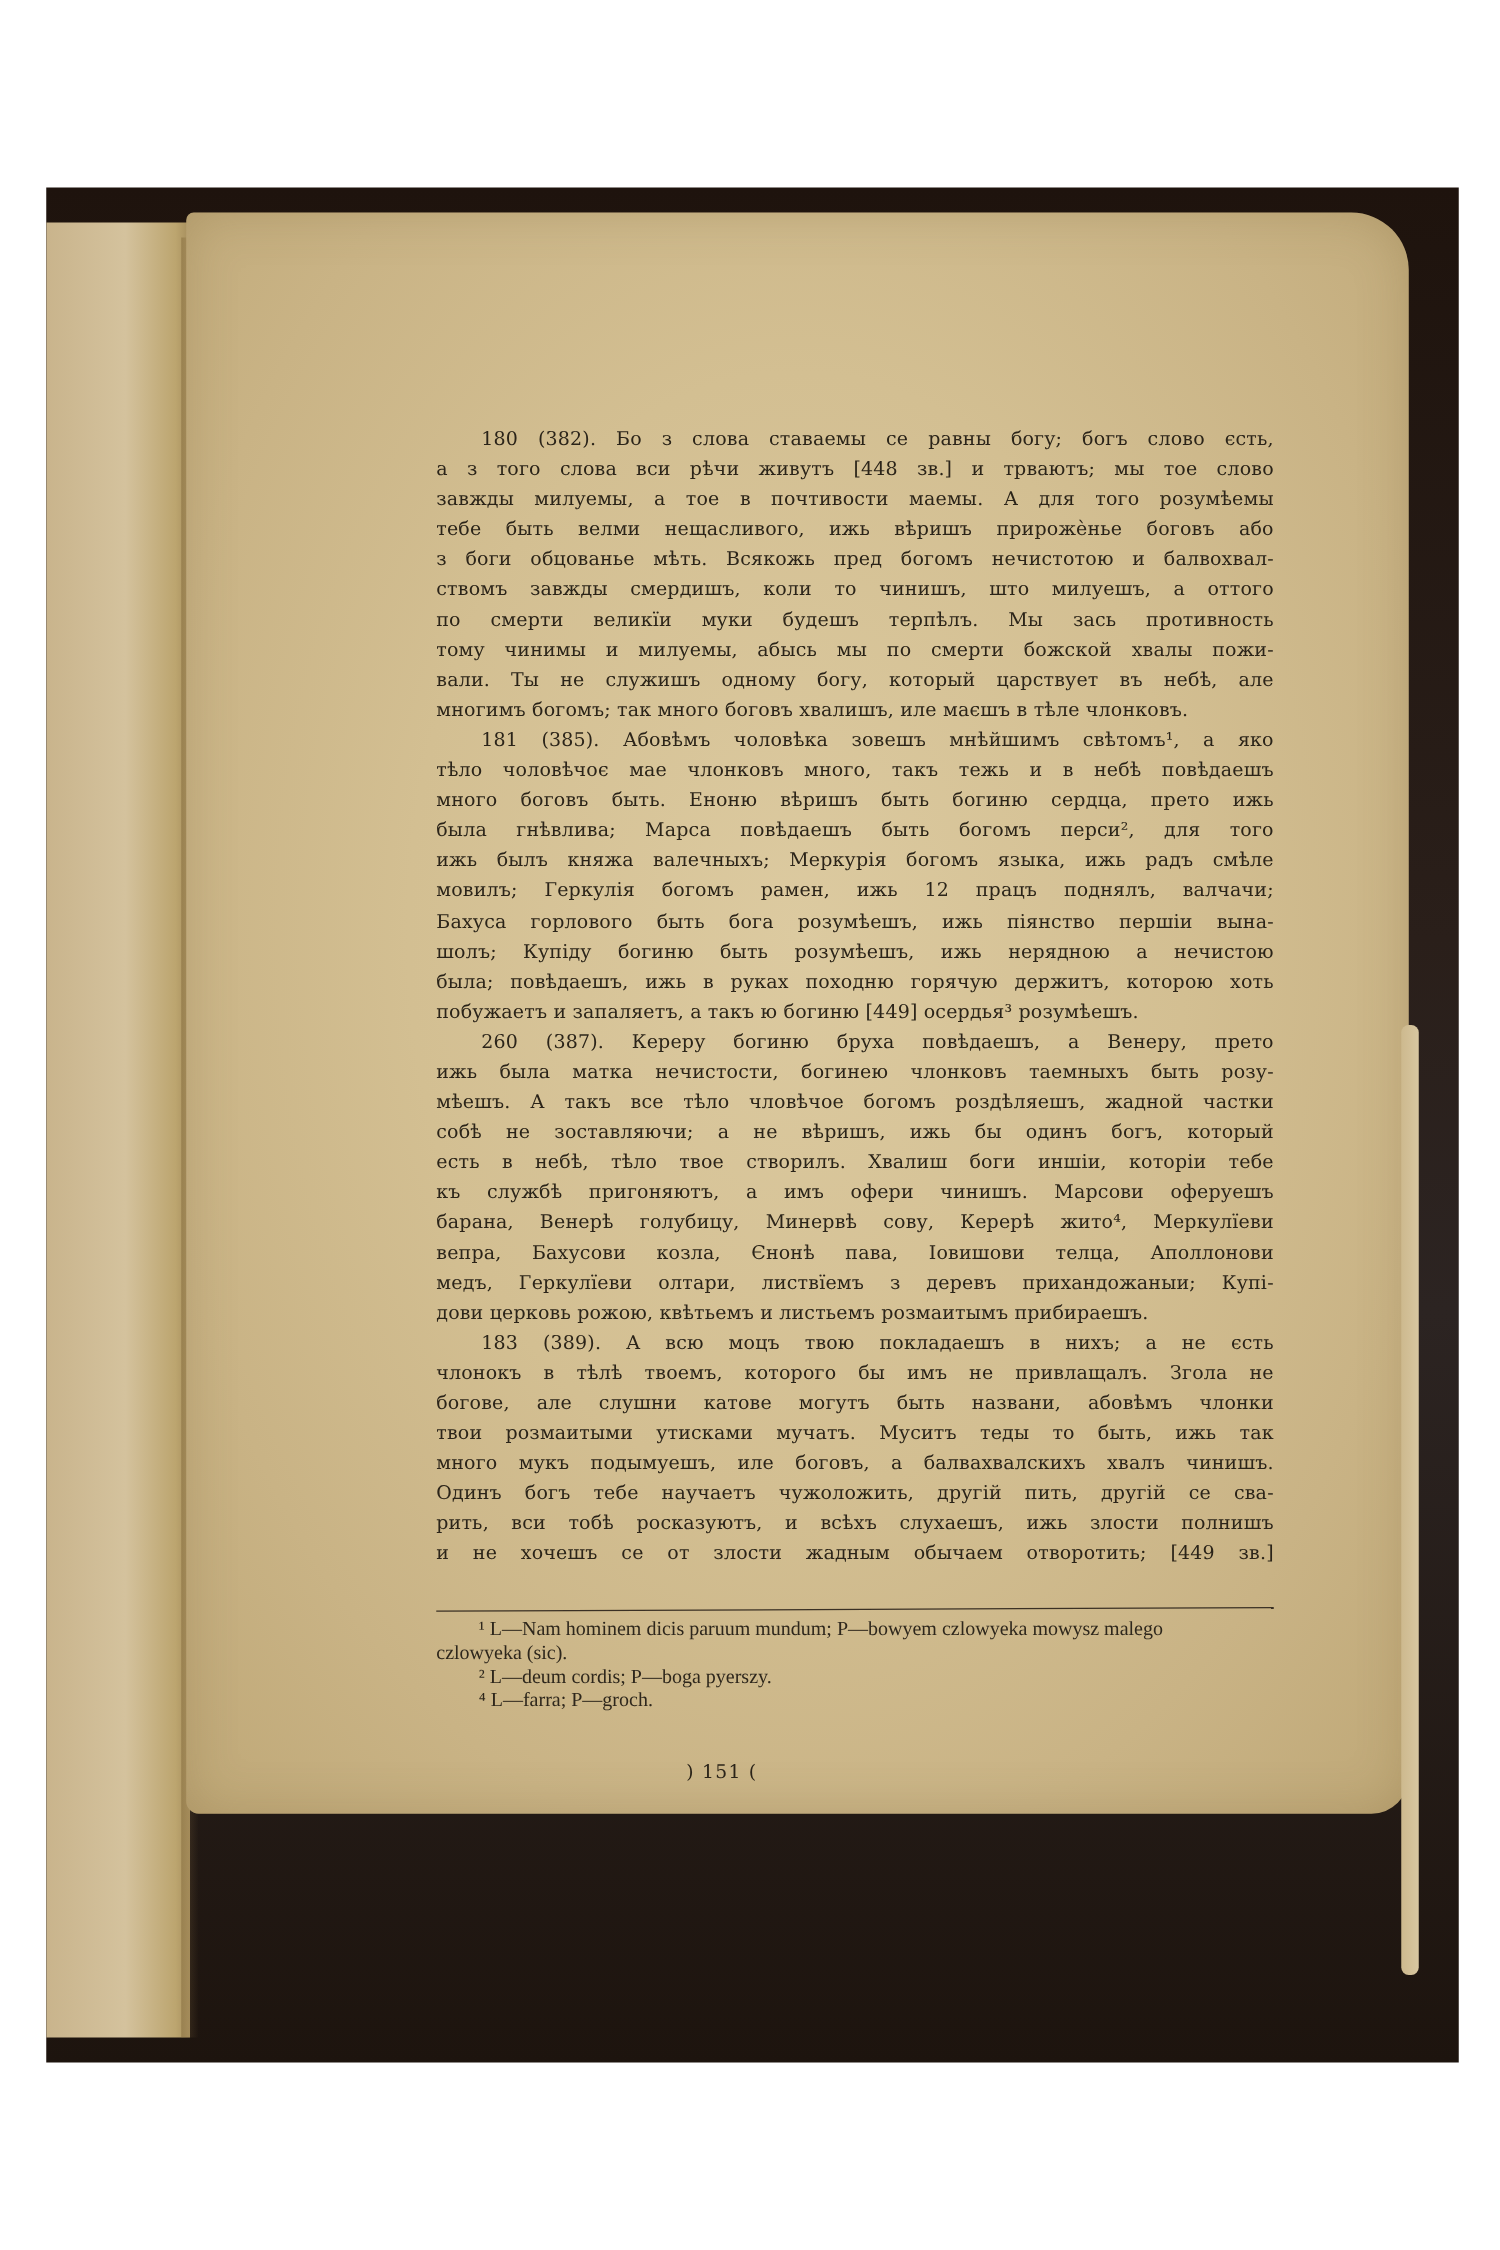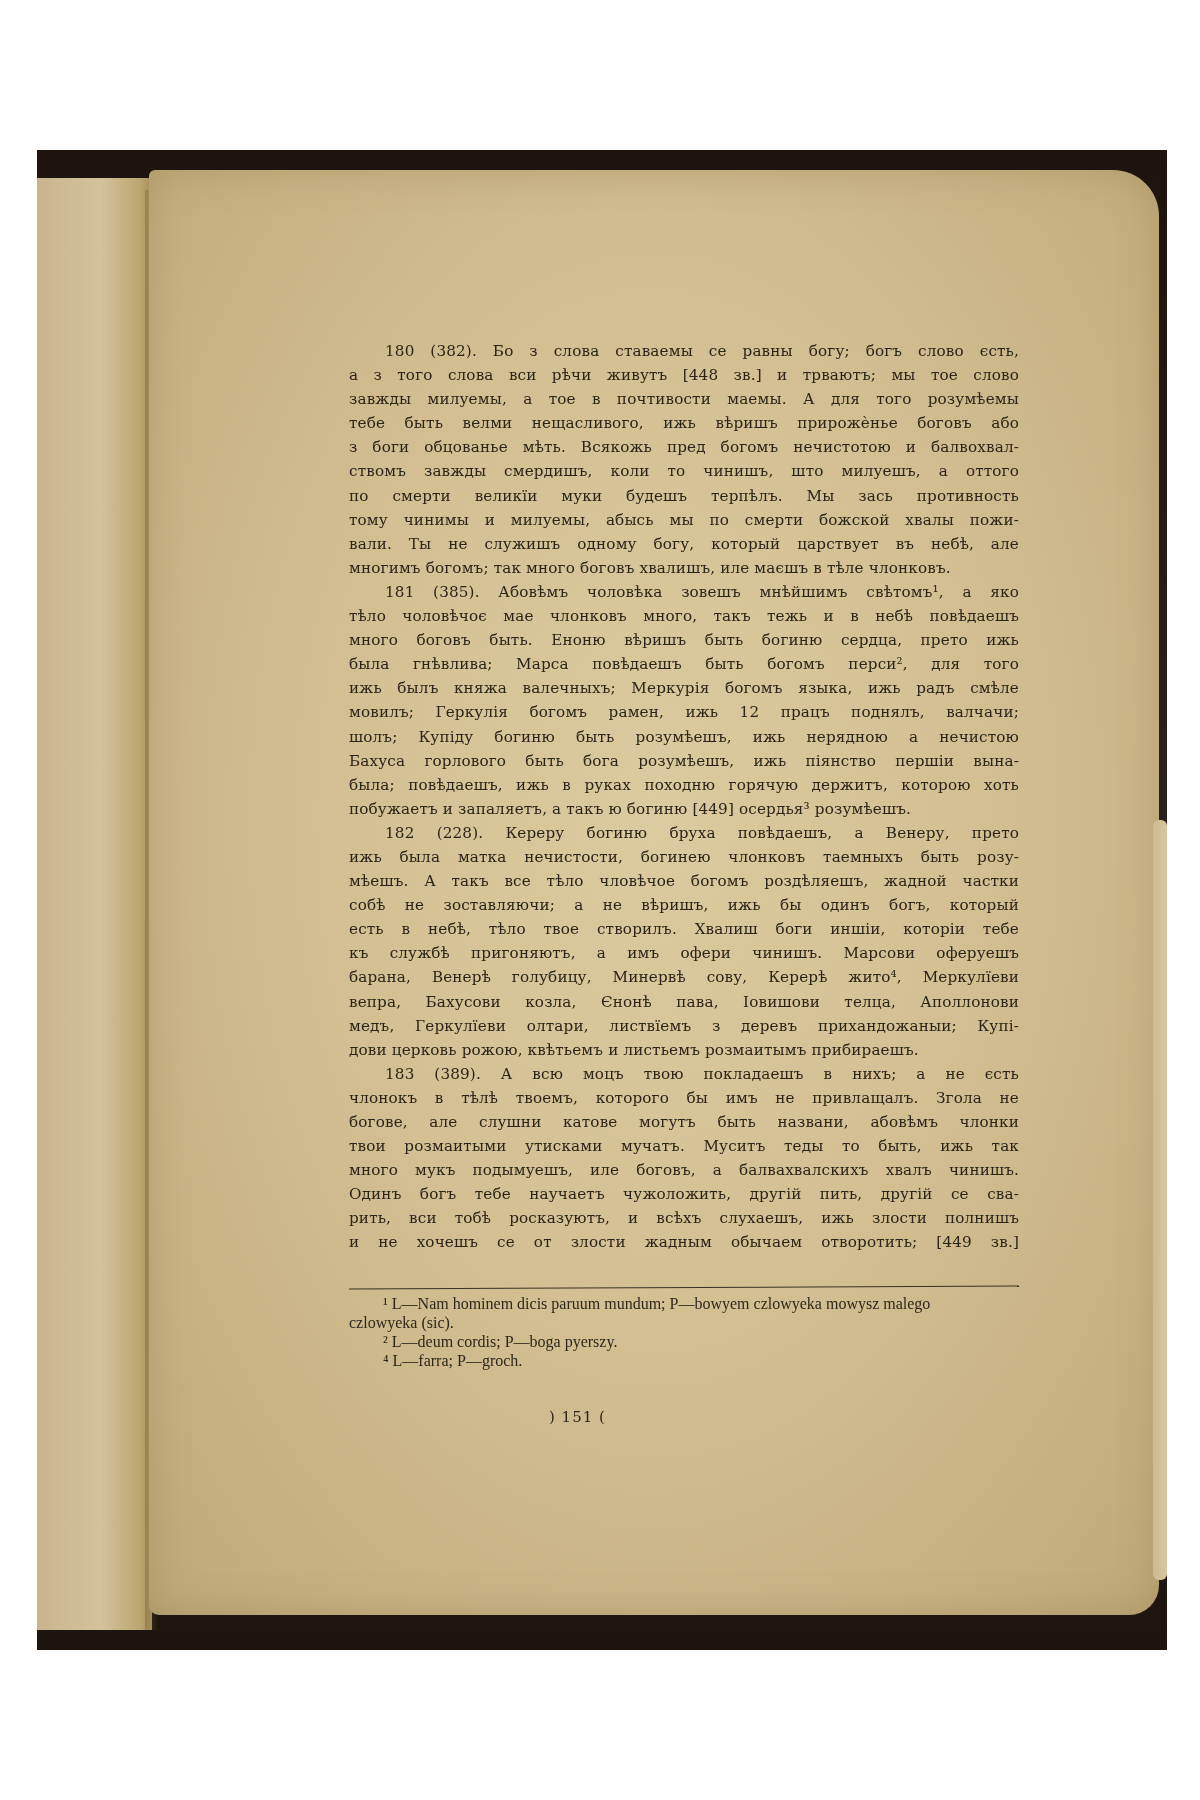--- a/index.html
+++ b/index.html
@@ -12,25 +12,24 @@
   .left-page {
     position: absolute; left: 0px; top: 28px; width: 115px; height: 1452px;
     background: linear-gradient(90deg, #c9b48c 0%, #d4c29d 55%, #bca56f 90%, #a58d5c 100%);
     border-radius: 0 0 0 0;
   }
   .gutter {
     position: absolute; left: 108px; top: 40px; width: 14px; height: 1440px;
     background: linear-gradient(90deg, rgba(120,95,50,0.45), rgba(160,130,80,0.15), rgba(0,0,0,0));
   }
   .page {
-    position: absolute; left: 112px; top: 20px; width: 978px; height: 1445px;
+    position: absolute; left: 112px; top: 20px; width: 978px; height: 1281px;
     background: radial-gradient(ellipse at 50% 45%, #dccaa0 0%, #d3bf92 45%, #c9b385 75%, #bfa877 100%);
     border-radius: 6px 46px 30px 10px;
     box-shadow: inset 0 0 40px rgba(120,95,50,0.25);
-    padding-left: 32px;
   }
   .page-edge {
     position: absolute; right: -8px; top: 650px; width: 14px; height: 760px;
     background: linear-gradient(90deg, #cdb98e, #d8c7a1);
     border-radius: 6px;
   }
   .text-block {
     position: absolute; left: 200px; top: 169px; width: 670px;
     font-family: "DejaVu Serif", "Liberation Serif", serif;
     font-size: 15.2px; line-height: 24.1px; color: #2b2419;
@@ -74,25 +73,25 @@
       <span class="line">по смерти великїи муки будешъ терпѣлъ. Мы зась противность</span>
       <span class="line">тому чинимы и милуемы, абысь мы по смерти божской хвалы пожи-</span>
       <span class="line">вали. Ты не служишъ одному богу, который царствует въ небѣ, але</span>
       <span class="line last">многимъ богомъ; так много боговъ хвалишъ, иле маєшъ в тѣле члонковъ.</span>
       <span class="line indent">181 (385). Абовѣмъ чоловѣка зовешъ мнѣйшимъ свѣтомъ¹, а яко</span>
       <span class="line">тѣло чоловѣчоє мае члонковъ много, такъ тежь и в небѣ повѣдаешъ</span>
       <span class="line">много боговъ быть. Еноню вѣришъ быть богиню сердца, прето ижь</span>
       <span class="line">была гнѣвлива; Марса повѣдаешъ быть богомъ перси², для того</span>
       <span class="line">ижь былъ княжа валечныхъ; Меркурія богомъ языка, ижь радъ смѣле</span>
       <span class="line">мовилъ; Геркулія богомъ рамен, ижь 12 працъ поднялъ, валчачи;</span>
+      <span class="line">Бахуса горлового быть бога розумѣешъ, ижь піянство першіи вына-</span>
       <span class="line">шолъ; Купіду богиню быть розумѣешъ, ижь нерядною а нечистою</span>
-      <span class="line">Бахуса горлового быть бога розумѣешъ, ижь піянство першіи вына-</span>
       <span class="line">была; повѣдаешъ, ижь в руках походню горячую держитъ, которою хоть</span>
       <span class="line last">побужаетъ и запаляетъ, а такъ ю богиню [449] осердья³ розумѣешъ.</span>
-      <span class="line indent">182 (228). Кереру богиню бруха повѣдаешъ, а Венеру, прето</span>
+      <span class="line indent">260 (387). Кереру богиню бруха повѣдаешъ, а Венеру, прето</span>
       <span class="line">ижь была матка нечистости, богинею члонковъ таемныхъ быть розу-</span>
       <span class="line">мѣешъ. А такъ все тѣло чловѣчое богомъ роздѣляешъ, жадной частки</span>
       <span class="line">собѣ не зоставляючи; а не вѣришъ, ижь бы одинъ богъ, который</span>
       <span class="line">есть в небѣ, тѣло твое створилъ. Хвалиш боги иншіи, которіи тебе</span>
       <span class="line">къ службѣ пригоняютъ, а имъ офери чинишъ. Марсови оферуешъ</span>
       <span class="line">барана, Венерѣ голубицу, Минервѣ сову, Керерѣ жито⁴, Меркулїеви</span>
       <span class="line">вепра, Бахусови козла, Єнонѣ пава, Іовишови телца, Аполлонови</span>
       <span class="line">медъ, Геркулїеви олтари, листвїемъ з деревъ прихандожаныи; Купі-</span>
       <span class="line last">дови церковь рожою, квѣтьемъ и листьемъ розмаитымъ прибираешъ.</span>
       <span class="line indent">183 (389). А всю моцъ твою покладаешъ в нихъ; а не єсть</span>

